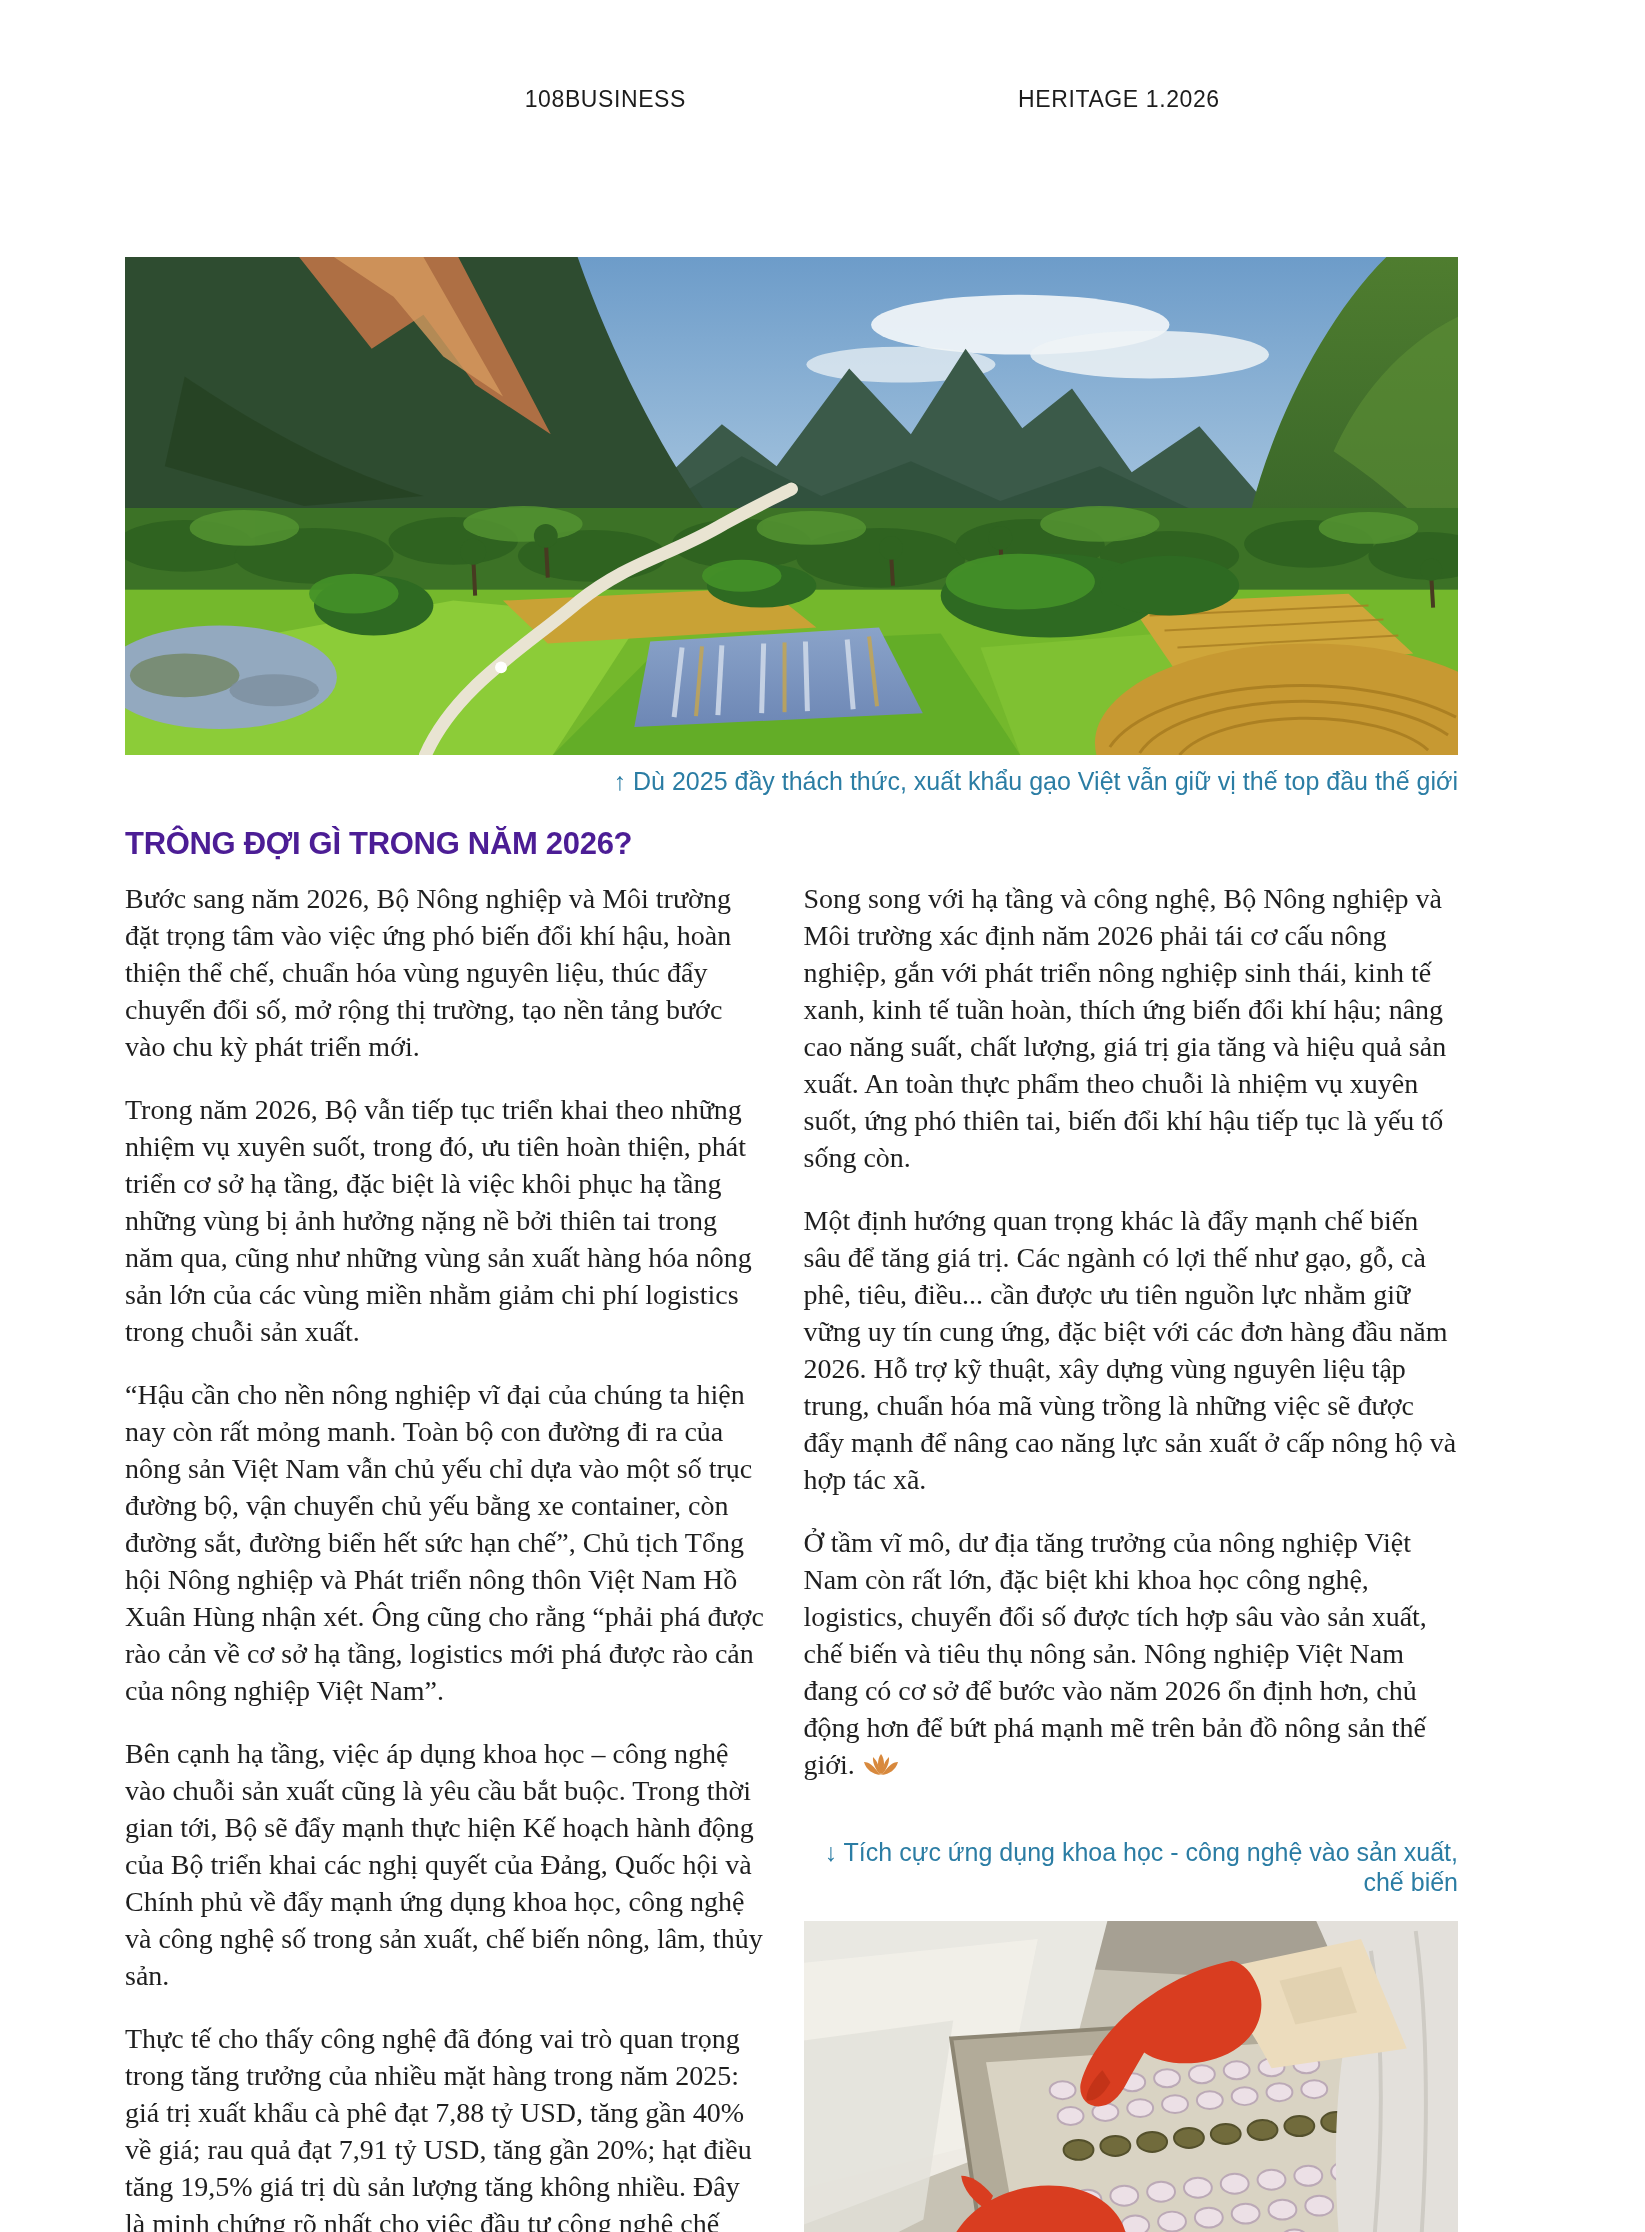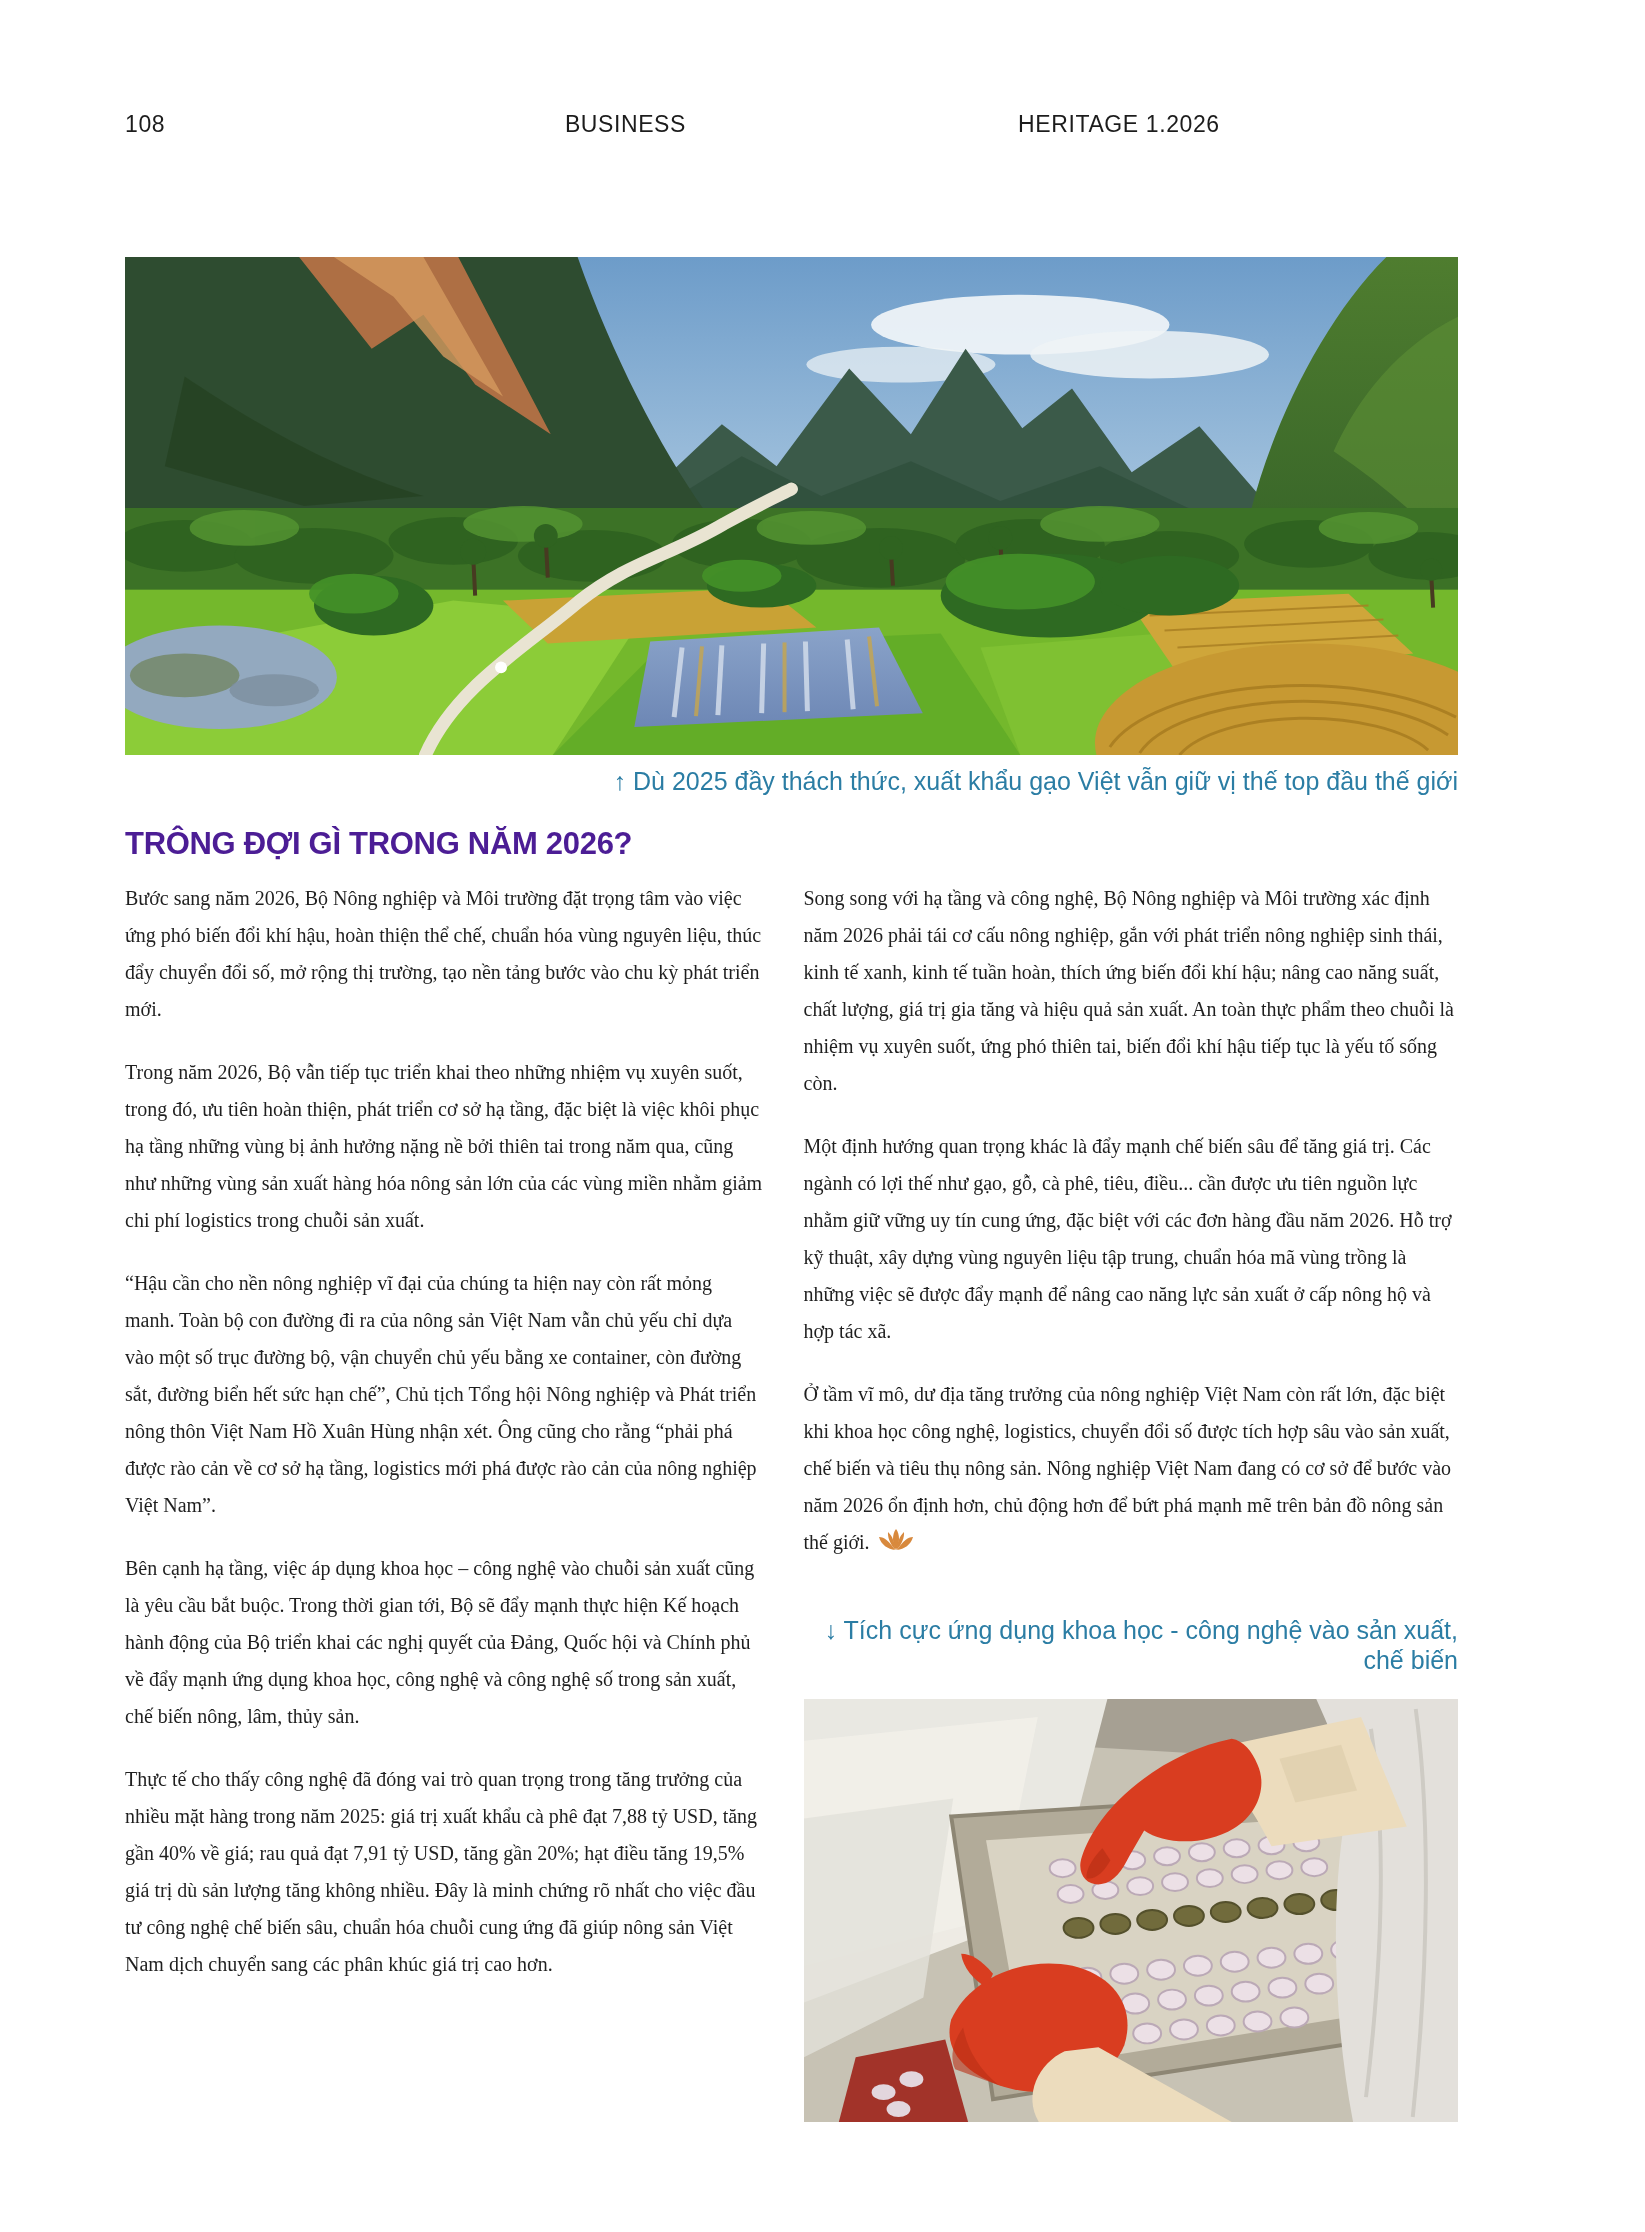--- a/index.html
+++ b/index.html
@@ -13,21 +13,21 @@
   }
   .content { position: absolute; left: 125px; width: 1333px; }
 
   
   .pageheader {
     top: 86px;
     display: flex; align-items: baseline;
     font-family: "Liberation Sans", "DejaVu Sans", sans-serif;
     font-size: 23px; letter-spacing: 0.6px; color: #1c1c1c;
   }
-  .pageheader .hleft  { width: 33%; text-align: left; margin-top: 25px;  }
+  .pageheader .hleft  { width: 33%; text-align: right;  }
   .pageheader .hmid   { width: 34%; }
   .pageheader .hright { width: 33%; text-align: left; }
 
   
   .photo1 { top: 257px; height: 498px; }
   .photo1 svg, .photo2 svg { display: block; width: 100%; height: 100%; }
   .photo2 { width: 100%; height: 423px; margin-top: 24px; }
 
   
   .caption {
@@ -42,21 +42,21 @@
     top: 826px;
     font-family: "Liberation Sans", "DejaVu Sans", sans-serif;
     font-weight: bold; font-size: 31px; letter-spacing: -0.3px;
     color: #4c1d95;
   }
   .columns { top: 880px; display: flex; gap: 38px; }
   .col-left  { width: 641px; }
   .col-right { width: 655px; }
   .columns p {
     margin: 0 0 26px 0;
-    font-size: 20px; line-height: 37px; text-align: left;
+    font-size: 28px; line-height: 37px; text-align: left;
   }
   .endmark { display: inline-block; margin-left: 8px; vertical-align: -2px; }
 </style>
 </head>
 <body>
 
 <div class="content pageheader">
   <div class="hleft">108</div>
   <div class="hmid">BUSINESS</div>
   <div class="hright">HERITAGE 1.2026</div>

